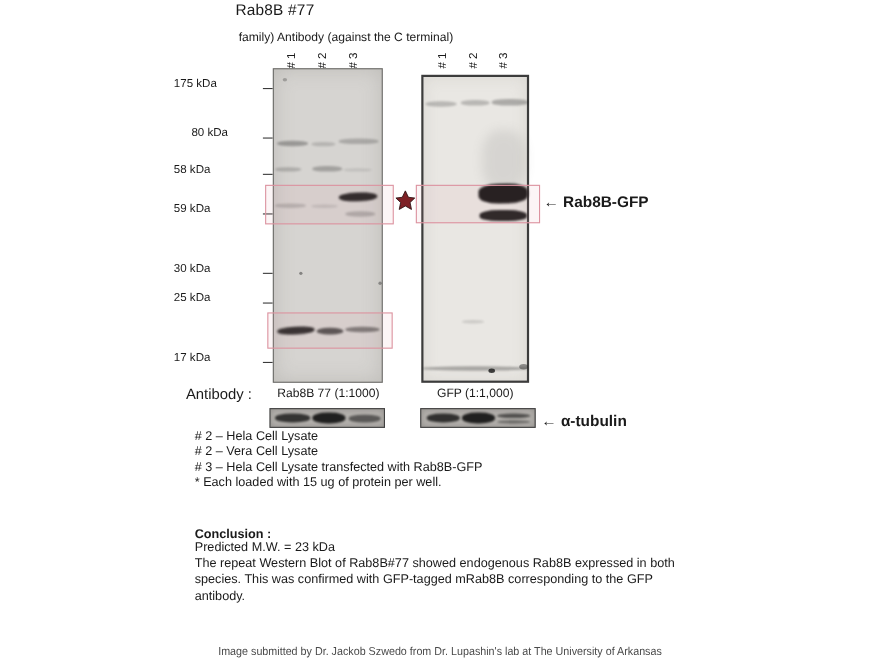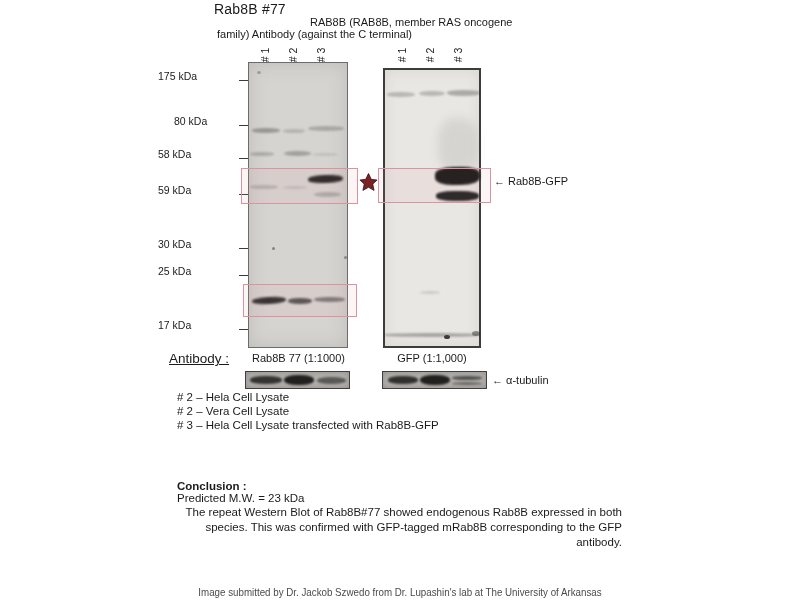--- a/index.html
+++ b/index.html
@@ -15,37 +15,36 @@
   .mw-label{width:80px;text-align:left;font-size:10.5px;}
   .mw-tick{height:1px;background:#3a3a3a;}
   .blot{box-sizing:border-box;}
   .blot-left{background:#d6d4d1;border:1px solid #6b6b68;box-shadow:inset 0 0 18px rgba(120,118,112,.25);}
   .blot-right{background:#e9e7e3;border:2px solid #3c3c3c;box-shadow:inset 0 0 14px rgba(150,145,135,.18);}
   .band{position:absolute;background:#111;border-radius:45%;filter:blur(.8px);}
   .blob{position:absolute;background:#0c0c0c;border-radius:40%;filter:blur(1.2px);}
   .smudge{position:absolute;background:#555;border-radius:40%;filter:blur(5px);}
   .dot{position:absolute;background:#222;border-radius:50%;filter:blur(.4px);}
   .pink-box{box-sizing:border-box;border:1px solid #dc93a0;background:rgba(226,158,168,.10);}
-  .arrow-label{font-size:11px;white-space:nowrap;}
-  .antibody-prefix{font-size:13.5px;text-decoration:underline;}
+  .arrow-label{font-size:14px;white-space:nowrap;font-weight:bold;}
+  .antibody-prefix{font-size:13.5px;}
   .panel-antibody{font-size:11px;text-align:center;white-space:nowrap;}
   .tubulin-strip{box-sizing:border-box;background:#b4b1ad;border:1px solid #3f3f3f;box-shadow:inset 0 0 6px rgba(80,78,74,.35);}
   .legend-line{font-size:11.5px;white-space:nowrap;}
   .predicted{font-size:11.5px;white-space:nowrap;}
   .conclusion-heading{font-size:11.5px;font-weight:bold;}
   .conclusion-body{font-size:11.5px;line-height:15px;width:445px;}
   .footer{width:100%;text-align:center;font-size:10.5px;color:#4a4a4a;transform:scaleX(.93);transform-origin:center;}
 </style>
 </head>
 <body>
 
 <div class="page">
 
   <div class="abs title" style="left:214px;top:1px;">Rab8B #77</div>
-  <div class="abs subtitle" style="left:310px;top:16px;">RAB8B (RAB8B, member RAS oncogene</div>
   <div class="abs subtitle" style="left:217px;top:28px;">family) Antibody (against the C terminal)</div>
 
   <div class="abs lane-label" style="left:252px;top:33px;">
       <span># 1</span>
     </div>
   <div class="abs lane-label" style="left:280px;top:33px;">
       <span># 2</span>
     </div>
   <div class="abs lane-label" style="left:308px;top:33px;">
       <span># 3</span>
@@ -130,21 +129,22 @@
   <div class="band" style="left:388px;top:376px;width:30px;height:8px;opacity:.80;"></div>
   <div class="band" style="left:420px;top:375px;width:30px;height:10px;opacity:.90;"></div>
   <div class="band" style="left:452px;top:376px;width:30px;height:4px;opacity:.60;"></div>
   <div class="band" style="left:452px;top:382px;width:30px;height:3px;opacity:.45;"></div>
 
   <div class="abs arrow-label" style="left:492px;top:374px;">← α-tubulin</div>
 
   <div class="abs legend-line" style="left:177px;top:391px;"># 2 – Hela Cell Lysate</div>
   <div class="abs legend-line" style="left:177px;top:405px;"># 2 – Vera Cell Lysate</div>
   <div class="abs legend-line" style="left:177px;top:419px;"># 3 – Hela Cell Lysate transfected with Rab8B-GFP</div>
+  <div class="abs legend-line" style="left:177px;top:433px;">* Each loaded with 15 ug of protein per well.</div>
 
   <div class="abs predicted" style="left:177px;top:455px;margin-top:37px;">Predicted M.W. = 23 kDa</div>
 
   <div class="abs conclusion-heading" style="left:177px;top:480px;">Conclusion :</div>
-  <div class="abs conclusion-body" style="left:177px;top:505px;text-align:right;">The repeat Western Blot of Rab8B#77 showed endogenous Rab8B expressed in both species. This was confirmed with GFP-tagged mRab8B corresponding to the GFP antibody.</div>
+  <div class="abs conclusion-body" style="left:177px;top:505px;">The repeat Western Blot of Rab8B#77 showed endogenous Rab8B expressed in both species. This was confirmed with GFP-tagged mRab8B corresponding to the GFP antibody.</div>
 
   <div class="abs footer" style="left:0px;top:586px;">Image submitted by Dr. Jackob Szwedo from Dr. Lupashin's lab at The University of Arkansas</div>
 
 </div>
 
 </body></html>

